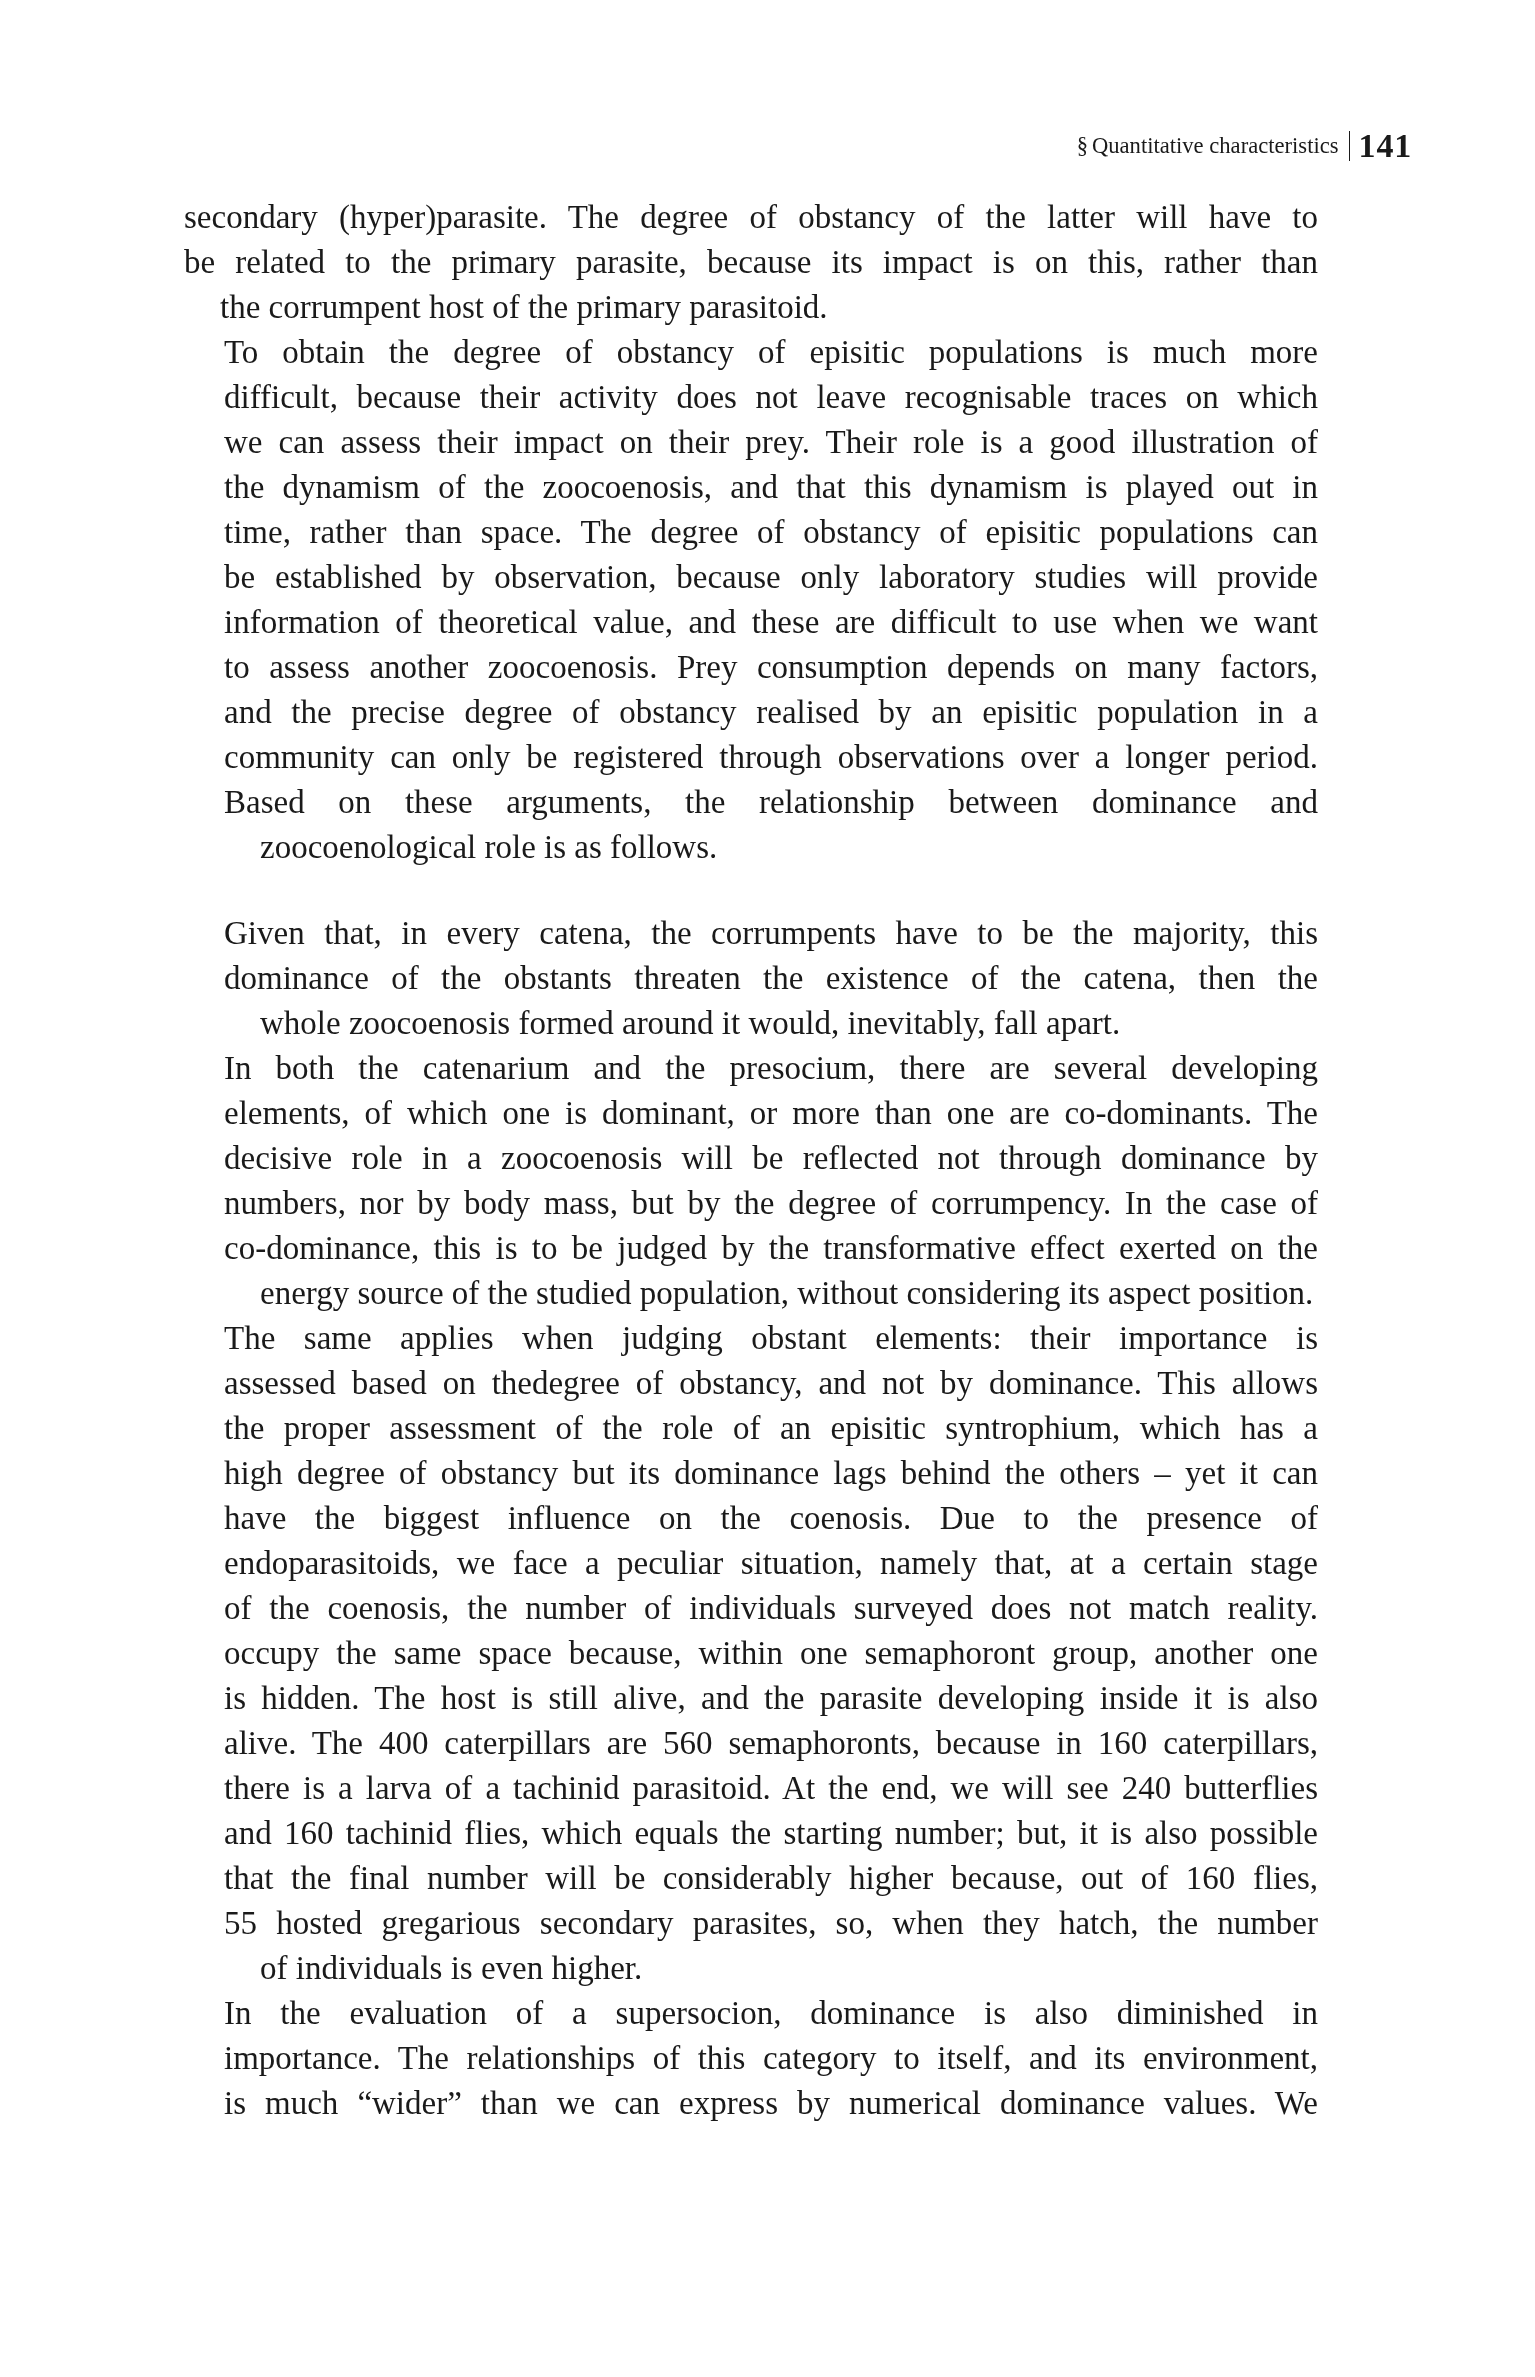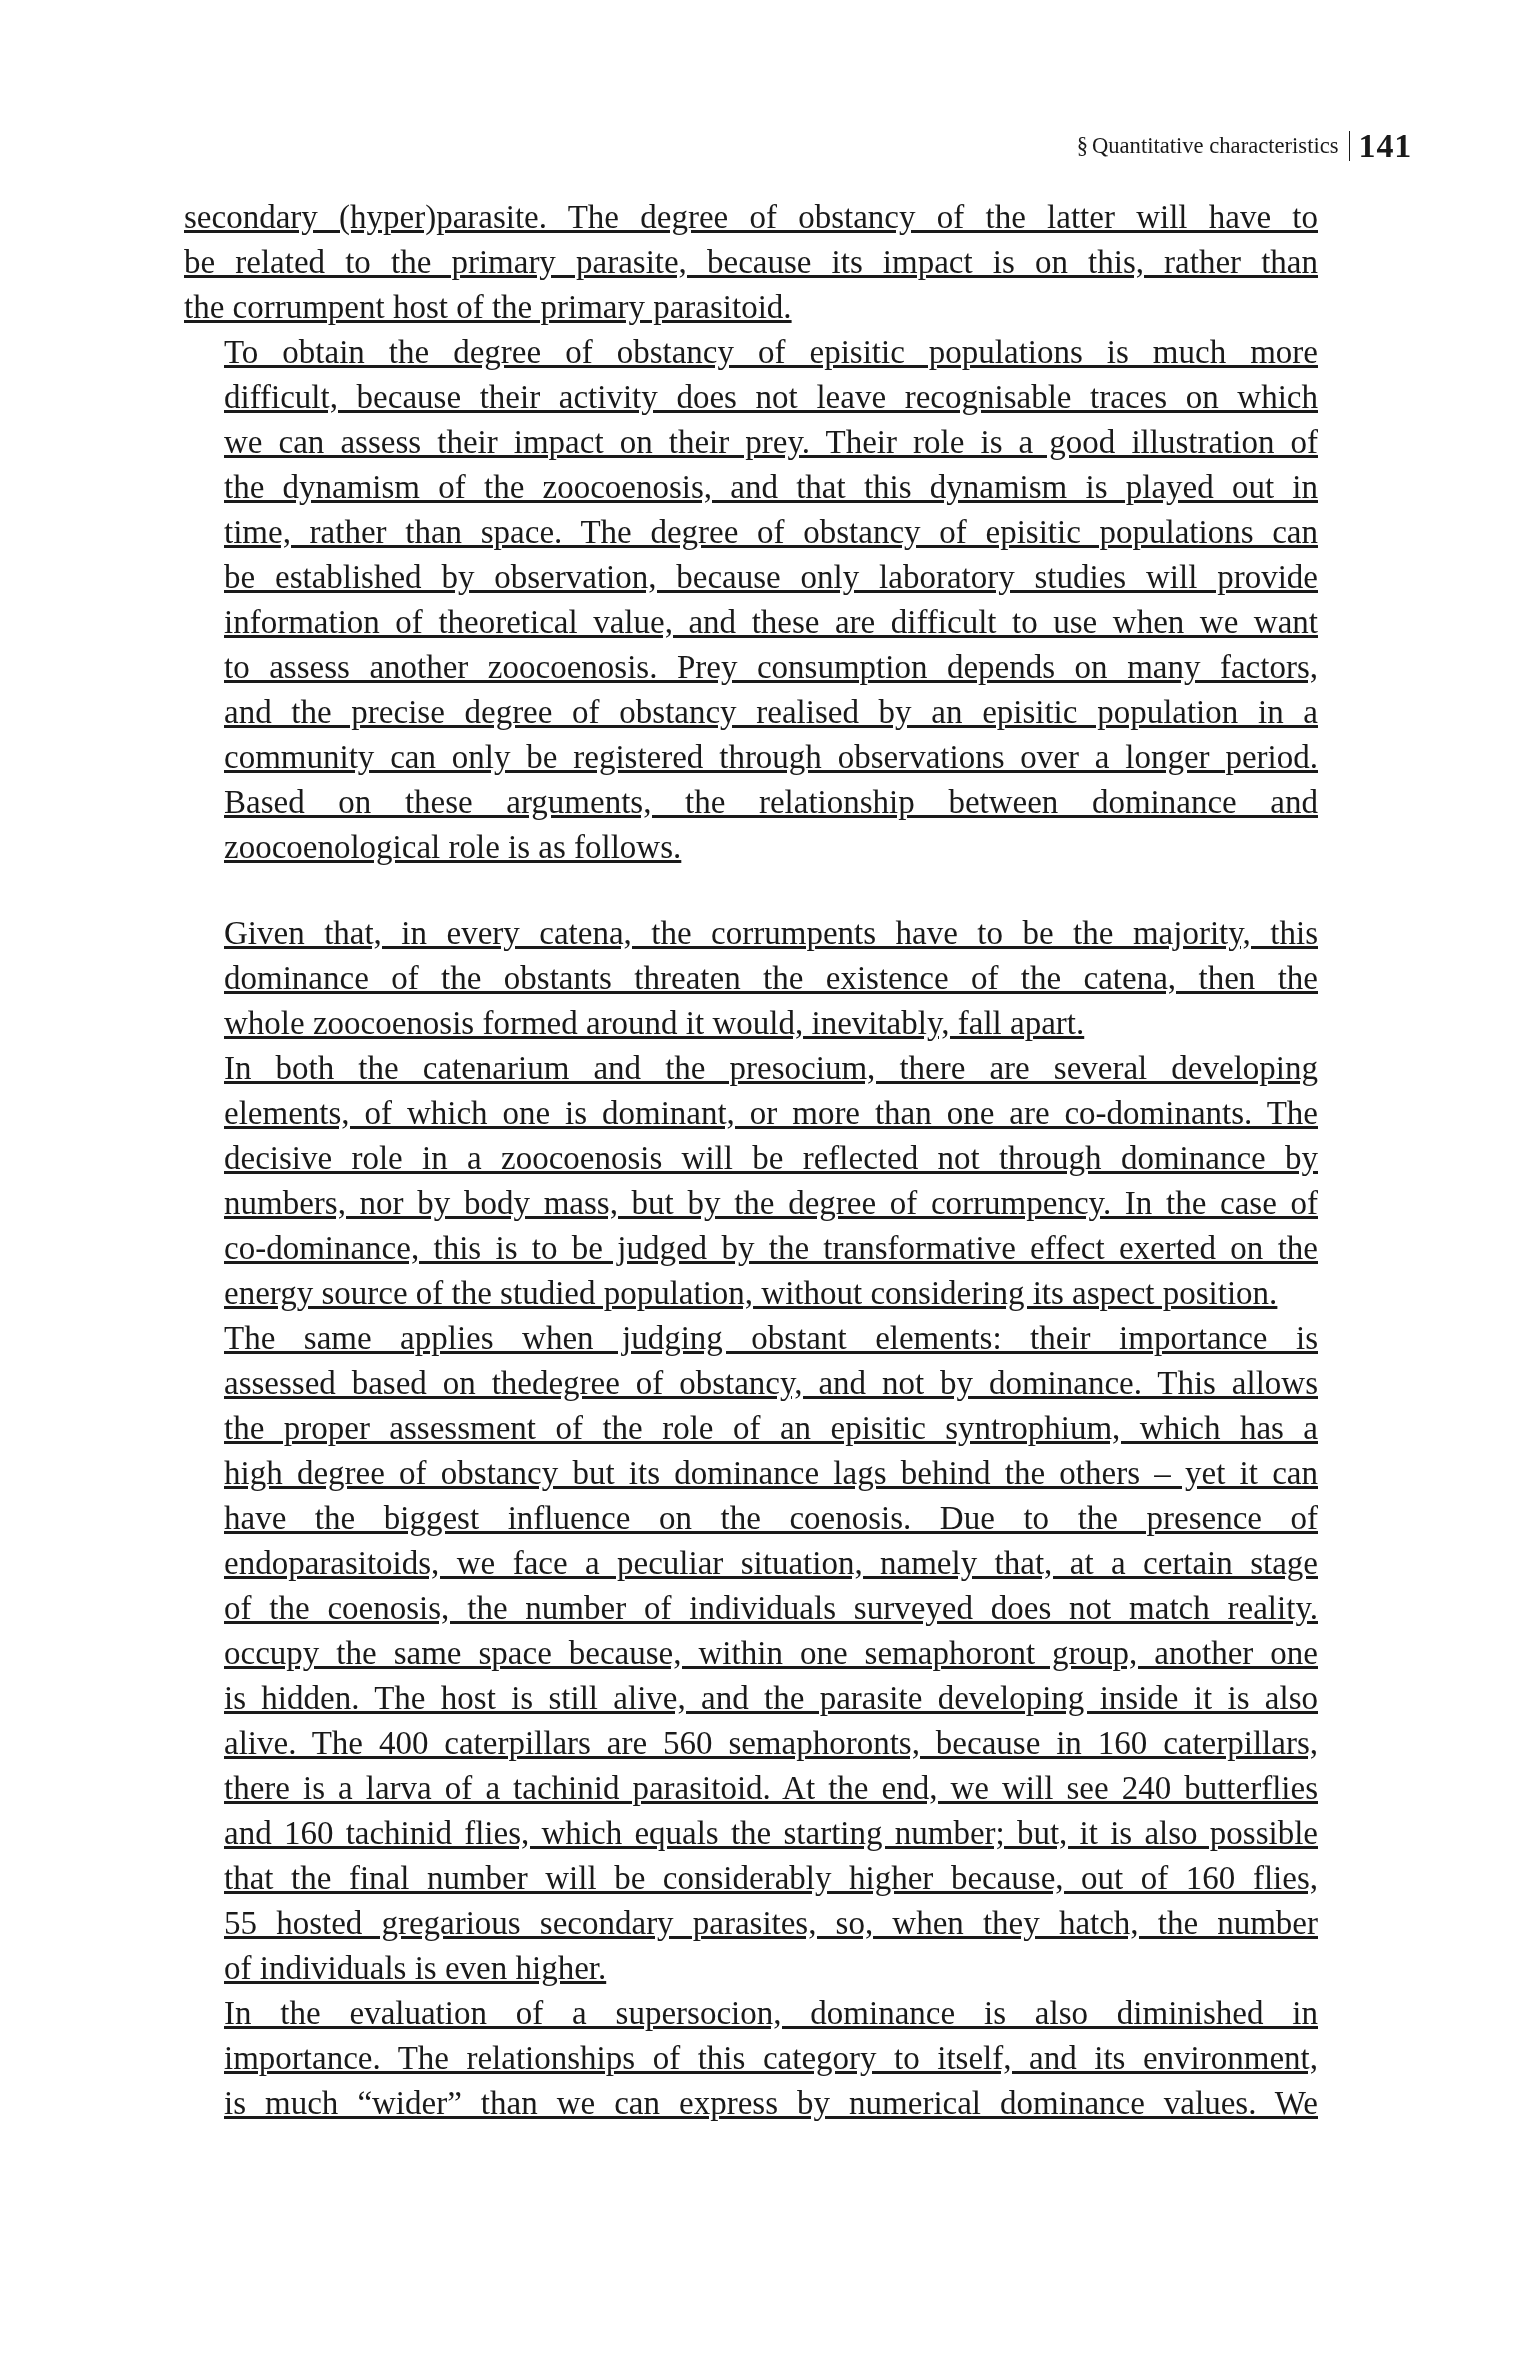--- a/index.html
+++ b/index.html
@@ -9,26 +9,26 @@
     position: absolute; top: 124px; right: 124px;
     font-family: "Liberation Serif", "DejaVu Serif", serif;
     font-size: 22.6px; line-height: 44px; color: #1a1a1a;
     display: flex; align-items: center;
   }
   .running-head .sep { display: inline-block; width: 1.7px; height: 30px; background: #1a1a1a; margin: 0 8.4px 0 10px; }
   .running-head .pno { font-weight: bold; font-size: 34px; letter-spacing: 0.8px; }
   .body-text {
     position: absolute; left: 184px; top: 195px; width: 1134px;
     font-family: "Liberation Serif", "DejaVu Serif", serif;
-    font-size: 33px; line-height: 45px; color: #1a1a1a; text-decoration: underline;
+    font-size: 33px; line-height: 45px; color: #1a1a1a;
   }
   .para { margin: 0; text-align: justify; text-align-last: left; }
   .para.indent { text-indent: 40px; }
   .para .ln { display: block; text-align: justify; text-align-last: justify; white-space: nowrap; }
-  .para .ln.last { text-align-last: left; }
+  .para .ln.last { text-align-last: left; margin-left: 36px; }
 </style>
 </head>
 <body>
 
 <div class="page">
   <div class="running-head">
     <span>§</span>
     <span style="margin-left:4px">Quantitative characteristics</span>
     <span class="sep"></span>
     <span class="pno">141</span>

